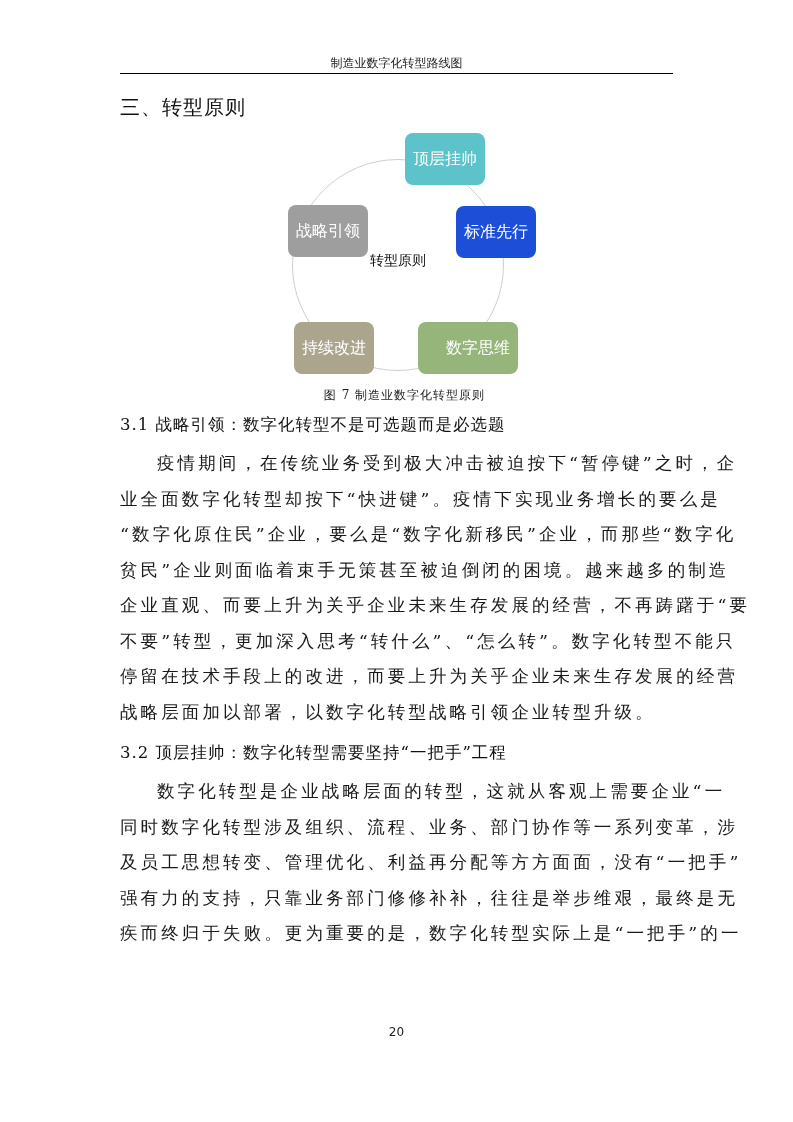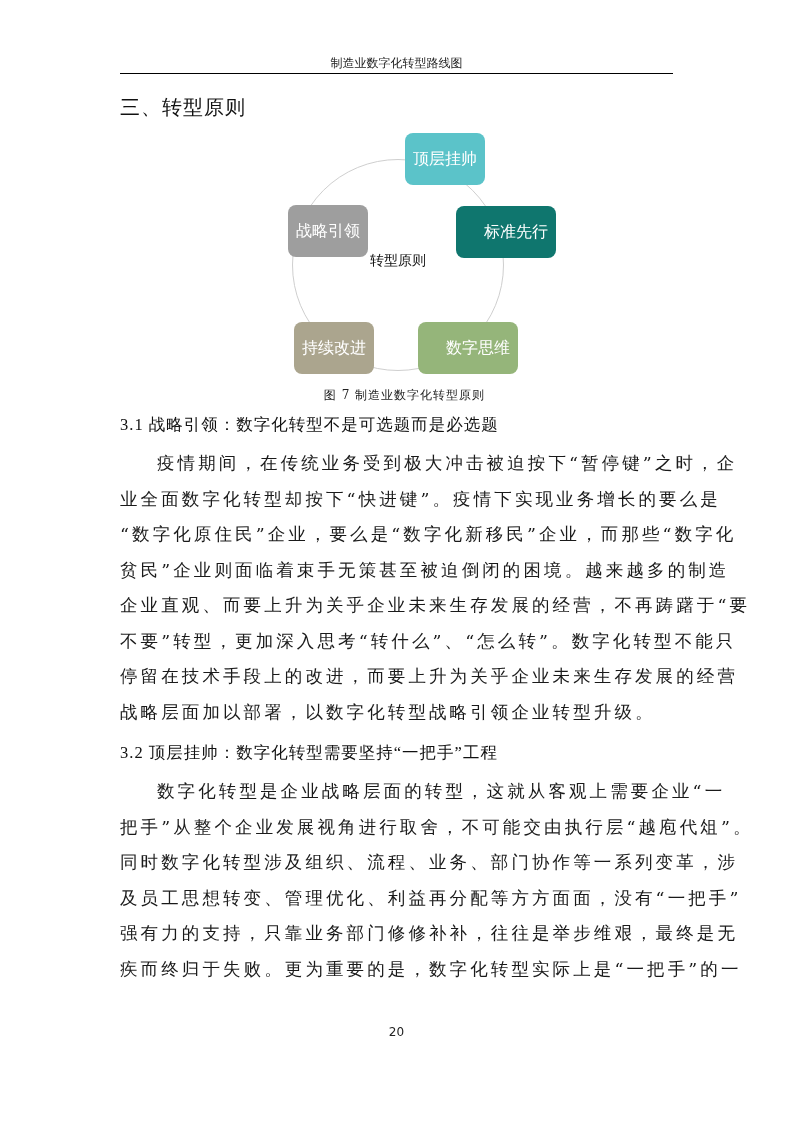--- a/index.html
+++ b/index.html
@@ -14,40 +14,40 @@
   .diagram { position: absolute; left: 0; top: 0; width: 793px; height: 410px; }
   .ring { position: absolute; left: 292px; top: 159px; width: 212px; height: 212px;
           border: 1px solid #cfcfcf; border-radius: 50%; box-sizing: border-box; }
   .node { position: absolute; width: 80px; height: 52px; border-radius: 8px; color: #fff;
           font-family: "DejaVu Sans", "Liberation Sans", sans-serif; font-size: 16px;
           display: flex; align-items: center; justify-content: center; letter-spacing: 0px; }
   .center-label { position: absolute; left: 338px; top: 252px; width: 120px; text-align: center;
           font-family: Liberation Serif, serif; font-size: 14px; color: #111; }
   .caption { position: absolute; left: 8px; width: 793px; top: 387px; text-align: center;
           font-size: 12px; color: #222; letter-spacing: 1px; }
-  .h2 { position: absolute; left: 120px; font-size: 16.5px; color: #111; letter-spacing: 1px; font-family: Liberation Serif, serif; }
+  .h2 { position: absolute; left: 120px; font-size: 16.5px; color: #111; letter-spacing: 1px; }
   .para { position: absolute; left: 120px; width: 553px; font-size: 17.5px; line-height: 35.5px;
           color: #1a1a1a; letter-spacing: 3.1px; text-align: justify; }
   .para .line { display: block; white-space: nowrap; }
   .indent { padding-left: 37px; }
   .page-number { position: absolute; left: 0; width: 793px; top: 1025px; text-align: center;
           font-family: "DejaVu Sans", "Liberation Sans", sans-serif; font-size: 12px; color: #222; }
 </style>
 </head>
 <body>
 
 <div class="running-header">制造业数字化转型路线图</div>
 <div class="header-rule"></div>
 
 <div class="section-title">三、转型原则</div>
 
 <div class="diagram">
   <div class="ring"></div>
   <div class="node" style="left:357px; top:133px; background:#5bc3c9;margin-left:48px;">顶层挂帅</div>
-  <div class="node" style="left:456px; top:206px; background:#0f766e;padding-left:20px;">标准先行</div>
+  <div class="node" style="left:456px; top:206px; background:#1d4ed8;">标准先行</div>
   <div class="node" style="left:418px; top:322px; background:#95b57a;padding-left:20px;">数字思维</div>
   <div class="node" style="left:294px; top:322px; background:#aba58e;">持续改进</div>
   <div class="node" style="left:256px; top:205px; background:#9e9e9e;margin-left:32px;">战略引领</div>
   <div class="center-label">转型原则</div>
 </div>
 
 <div class="caption">图 7  制造业数字化转型原则</div>
 
 <div class="h2" style="top:414px;">3.1 战略引领：数字化转型不是可选题而是必选题</div>
 <div class="para" style="top:446px;">
@@ -57,20 +57,19 @@
   <span class="line">贫民”企业则面临着束手无策甚至被迫倒闭的困境。越来越多的制造</span>
   <span class="line">企业直观、而要上升为关乎企业未来生存发展的经营，不再踌躇于“要</span>
   <span class="line">不要”转型，更加深入思考“转什么”、“怎么转”。数字化转型不能只</span>
   <span class="line">停留在技术手段上的改进，而要上升为关乎企业未来生存发展的经营</span>
   <span class="line">战略层面加以部署，以数字化转型战略引领企业转型升级。</span>
 </div>
 
 <div class="h2" style="top:742px;">3.2 顶层挂帅：数字化转型需要坚持“一把手”工程</div>
 <div class="para" style="top:774px;">
   <span class="line indent">数字化转型是企业战略层面的转型，这就从客观上需要企业“一</span>
-  <span class="line">把手”从整个企业发展视角进行取舍，不可能交由执行层“越庖代俎”。</span>
   <span class="line">同时数字化转型涉及组织、流程、业务、部门协作等一系列变革，涉</span>
   <span class="line">及员工思想转变、管理优化、利益再分配等方方面面，没有“一把手”</span>
   <span class="line">强有力的支持，只靠业务部门修修补补，往往是举步维艰，最终是无</span>
   <span class="line">疾而终归于失败。更为重要的是，数字化转型实际上是“一把手”的一</span>
 </div>
 
 <div class="page-number">20</div>
 
 </body></html>

